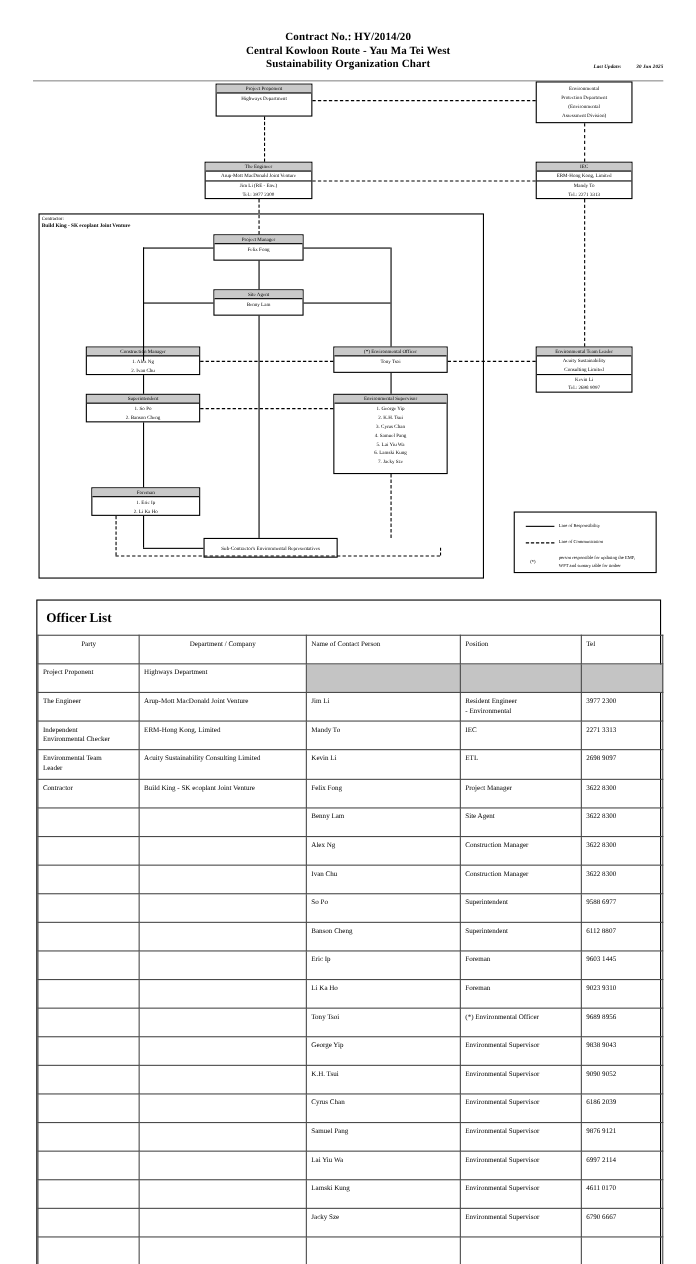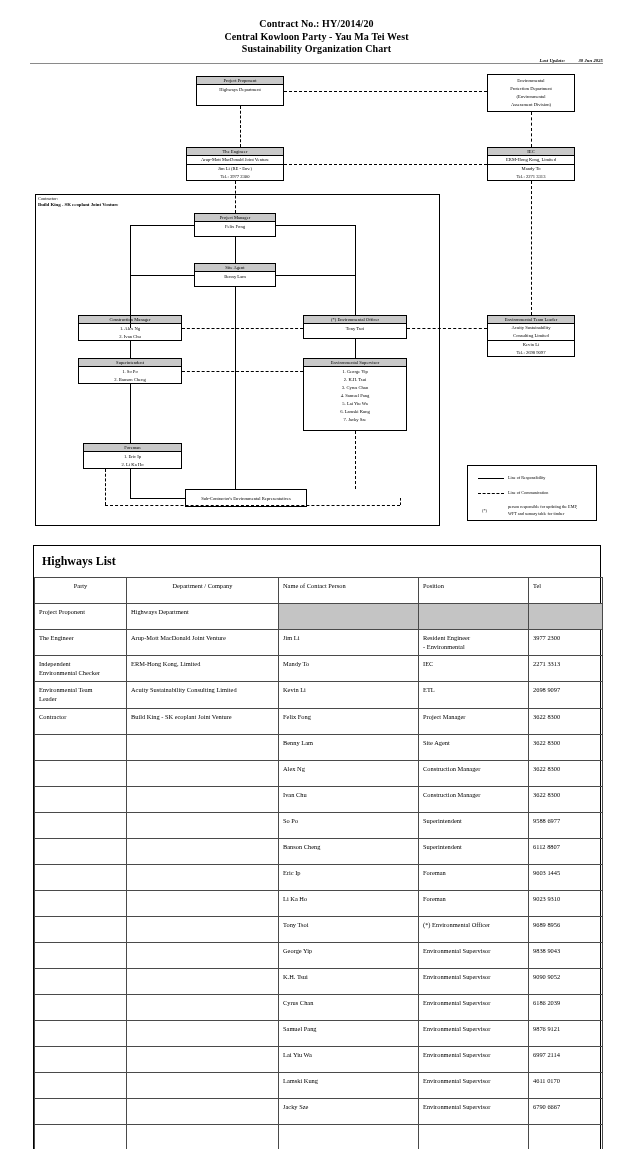--- a/index.html
+++ b/index.html
@@ -1,20 +1,20 @@
 <!DOCTYPE html>
 <html><head>
 <meta charset="utf-8">
 <style>
   html,body{margin:0;padding:0;background:#ffffff;}
   body{width:633px;height:1149px;font-family:"Liberation Serif",serif;color:#000;position:relative;overflow:hidden;}
 
   
   .doc{width:633px;height:1149px;position:relative;}
-  .title-block{text-align:center;padding-top:18px;}
+  .title-block{text-align:center;padding-top:28px;}
   .title-line{font-weight:bold;font-size:10px;line-height:12.5px;letter-spacing:.1px;}
   .hr-top{border:0;border-top:1px solid #8a8a8a;margin:7px 30px 0 30px;}
 
   .lastupd{position:absolute;right:30px;top:58px;font-size:4.6px;font-weight:bold;font-style:italic;letter-spacing:.1px;}
   .lastupd .lu-date{margin-left:12px;}
 
   
   .chart{position:absolute;left:0;top:62px;width:633px;height:470px;}
 
   .box{position:absolute;border:1px solid #000;background:#fff;box-sizing:border-box;}
@@ -53,21 +53,21 @@
   .col4{width:110px;}
   .col5{width:74px;}
 </style>
 </head>
 <body>
 
 <div class="doc">
 
   <div class="title-block">
     <div class="title-line">Contract No.: HY/2014/20</div>
-    <div class="title-line">Central Kowloon Party - Yau Ma Tei West</div>
+    <div class="title-line">Central Kowloon Route - Yau Ma Tei West</div>
     <div class="title-line">Sustainability Organization Chart</div>
   </div>
   <hr class="hr-top">
 
   <div class="lastupd">
     <span>Last Update:</span>
     <span class="lu-date">30 Jun 2025</span>
   </div>
 
   <div class="chart">
@@ -243,21 +243,21 @@
       <div class="legend-row" style="left:40px;top:24px;">Line of Communication</div>
 
       <div class="legend-row" style="left:14px;top:42px;">(*)</div>
       <div class="legend-row" style="left:40px;top:38px;">person responsible for updating the EMP,</div>
       <div class="legend-row" style="left:40px;top:45px;">WFT and sumary table for timber</div>
     </div>
 
   </div>
 
   <div class="contact">
-    <div class="contact-title">Highways List</div>
+    <div class="contact-title">Officer List</div>
     <table class="ct">
       <colgroup>
         <col class="col1">
           <col class="col2">
           <col class="col3">
           <col class="col4">
           <col class="col5">
       </colgroup>
       <thead>
         <tr>

